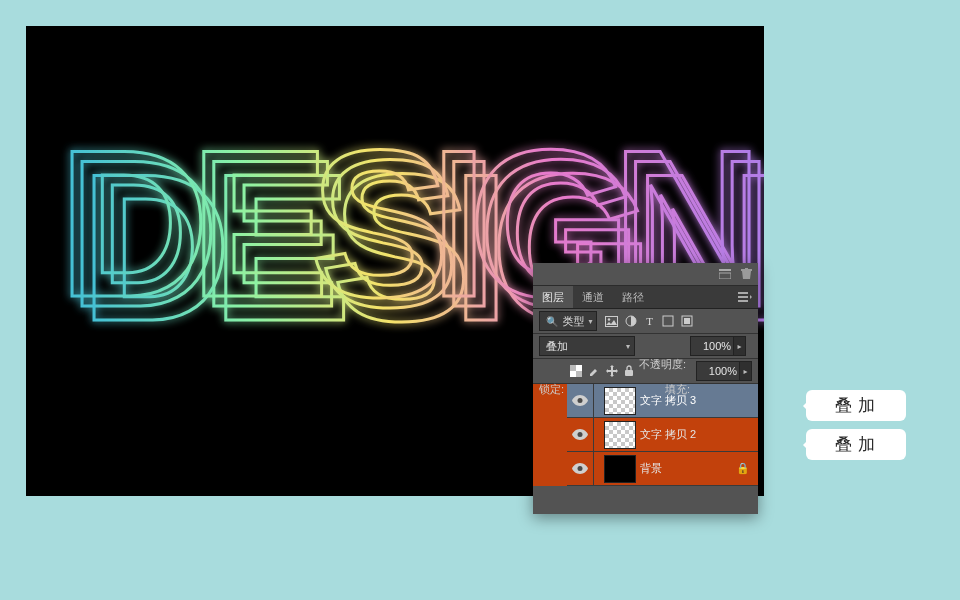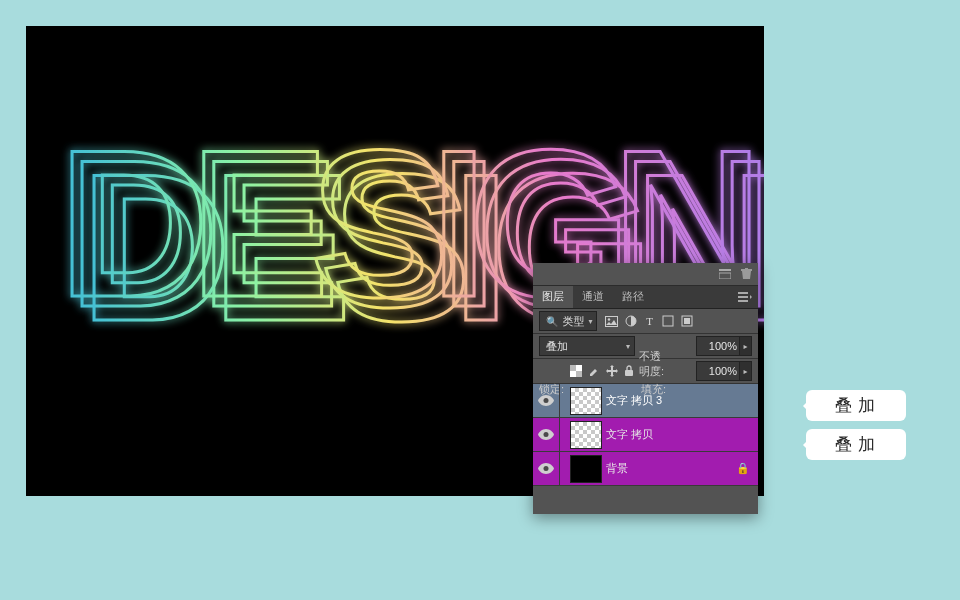--- a/index.html
+++ b/index.html
@@ -48,21 +48,20 @@
     display: flex;
     align-items: stretch;
     height: 22px;
     background: #3a3a3a;
     border-bottom: 1px solid #222;
   }
   .tab {
     padding: 0 9px;
     line-height: 22px;
     color: #bbb;
-    font-family: Liberation Mono, monospace;
   }
   .tab.active { background: #535353; color: #e8e8e8; }
   .tab-menu {
     margin-left: auto;
     padding: 0 6px;
     display: flex;
     align-items: center;
     color:#aaa;
   }
   .filter-row {
@@ -117,21 +116,20 @@
   }
   .pct-field input {
     width: 38px;
     height: 16px;
     background: #3a3a3a;
     border: 1px solid #222;
     color: #e5e5e5;
     font-size: 11px;
     text-align: right;
     padding-right: 2px;
-    margin-left: 24px;
   }
   .pct-field .spin {
     width: 11px; height: 18px;
     background: #2f2f2f;
     border:1px solid #222;
     border-left:none;
     display:flex; align-items:center; justify-content:center;
     color:#aaa;
     font-size: 9px;
   }
@@ -139,21 +137,21 @@
     height: 24px;
     display: flex;
     align-items: center;
     gap: 6px;
     padding: 0 6px;
     border-bottom: 1px solid #333;
   }
   .lock-icons { display:flex; gap:6px; align-items:center; color:#ddd;}
   .lock-icons span { display:inline-flex; }
 
-  .layer-list { background:#a21caf; }
+  .layer-list { background:#c2410c;padding-left:34px; }
   .layer {
     height: 33px;
     display: flex;
     align-items: center;
     border-bottom: 1px solid #3a3a3a;
   }
   .layer.selected { background:#667a93; color:#fff; }
   .vis-cell {
     width: 26px;
     height: 100%;
@@ -377,21 +375,21 @@
         <div class="layer-name">文字 拷贝 3</div>
       </div>
       <div class="layer">
         <div class="vis-cell">
           <svg width="16" height="11" viewBox="0 0 16 11">
             <path d="M8 0C4 0 1 3 0 5.5 1 8 4 11 8 11s7-3 8-5.5C15 3 12 0 8 0z" fill="#cfcfcf"></path>
             <circle cx="8" cy="5.5" r="2.5" fill="#4a4a4a"></circle>
           </svg>
         </div>
         <div class="thumb-wrap checker"></div>
-        <div class="layer-name">文字 拷贝</div>
+        <div class="layer-name">文字 拷贝 2</div>
       </div>
       <div class="layer bg">
         <div class="vis-cell">
           <svg width="16" height="11" viewBox="0 0 16 11">
             <path d="M8 0C4 0 1 3 0 5.5 1 8 4 11 8 11s7-3 8-5.5C15 3 12 0 8 0z" fill="#cfcfcf"></path>
             <circle cx="8" cy="5.5" r="2.5" fill="#4a4a4a"></circle>
           </svg>
         </div>
         <div class="thumb-wrap black"></div>
         <div class="layer-name">背景</div>

